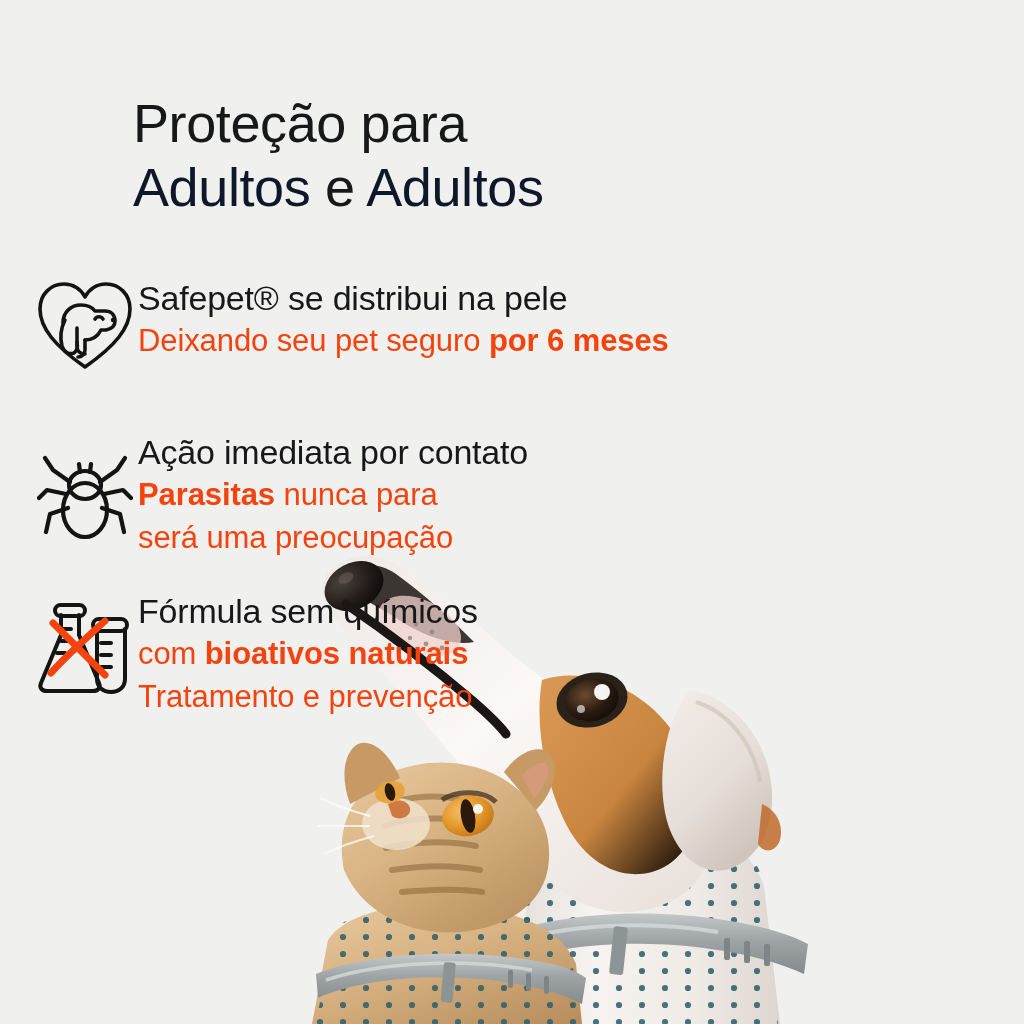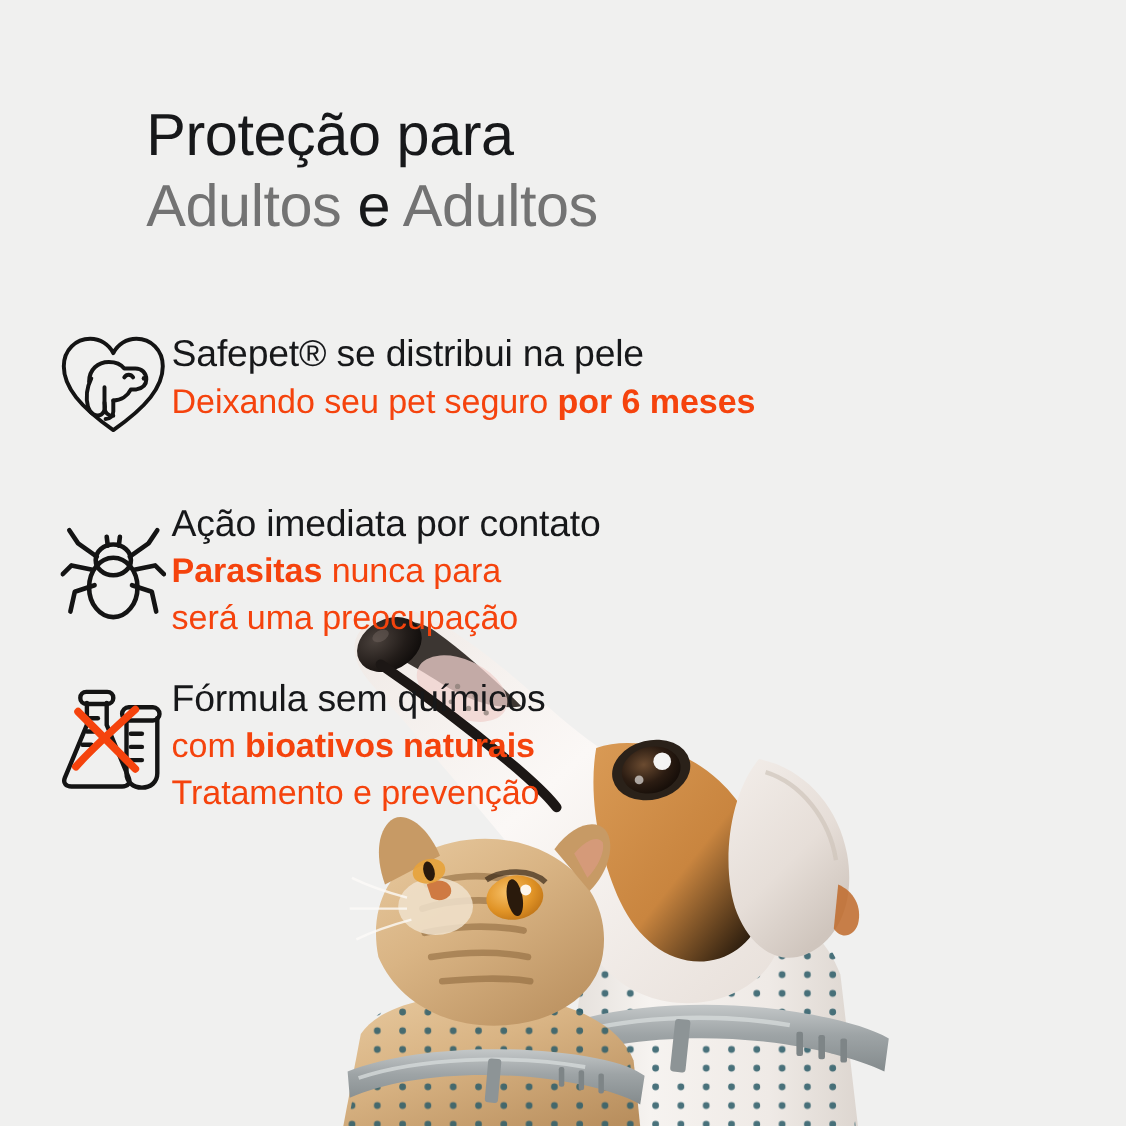--- a/index.html
+++ b/index.html
@@ -47,31 +47,30 @@
     font-size: 54px;
     font-weight: 400;
     letter-spacing: -0.4px;
     white-space: nowrap;
   }
   .headline-line-1 {
     color: #17181a;
     margin-bottom: 10px;
   }
   .headline-line-2 { color: #17181a; }
-  .hl-accent { color: #737373; }
+  .hl-accent { color: #0f172a; }
   .hl-plain  { color: #17181a; }
 
   
   .features {
     position: absolute;
     left: 0;
-    top: 300px;
+    top: 276px;
     width: 860px;
     z-index: 4;
-    padding-left: 18px;
   }
   .feature {
     position: relative;
     display: flex;
     align-items: flex-start;
     margin-bottom: 46px;
   }
   .feature-icon {
     width: 106px;
     min-width: 106px;

